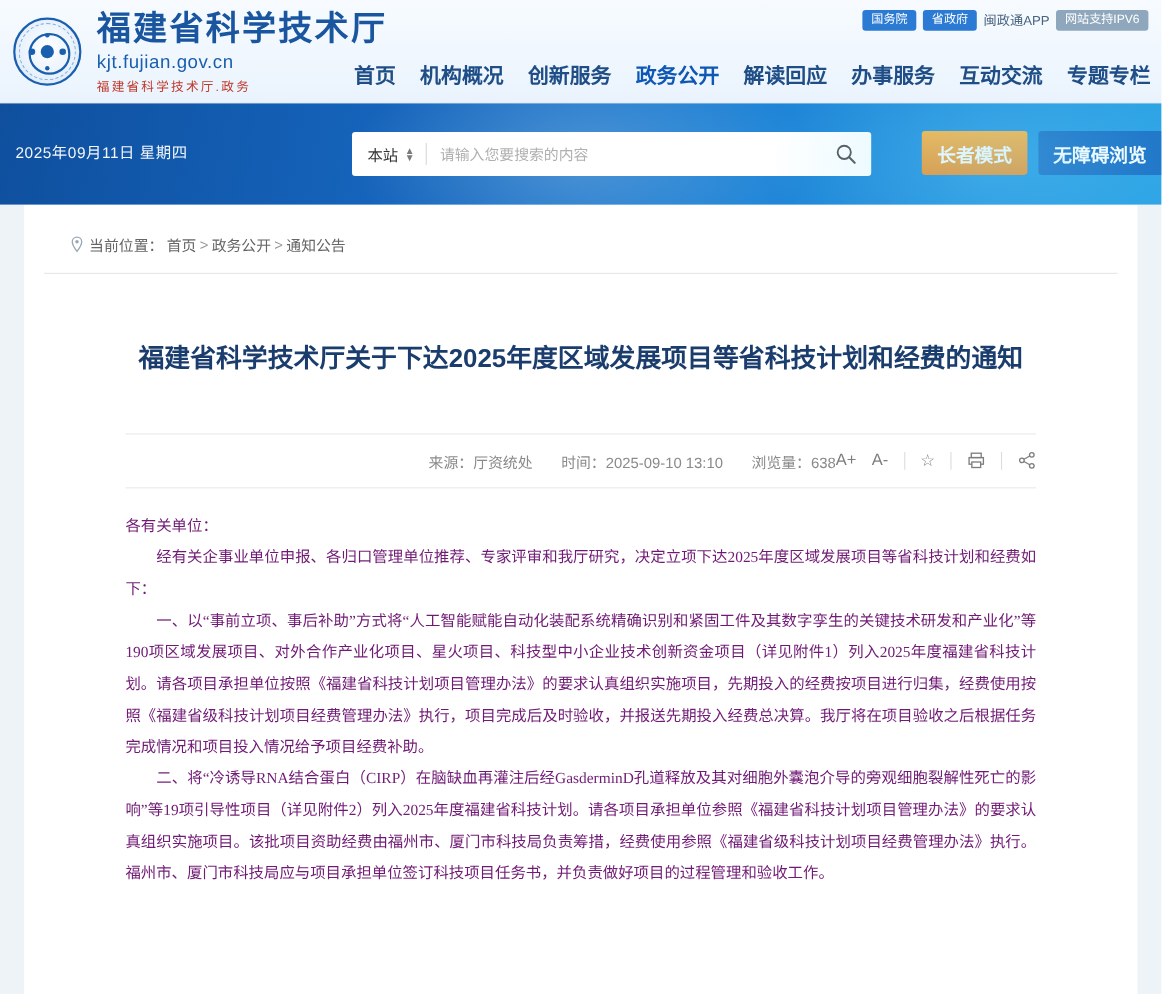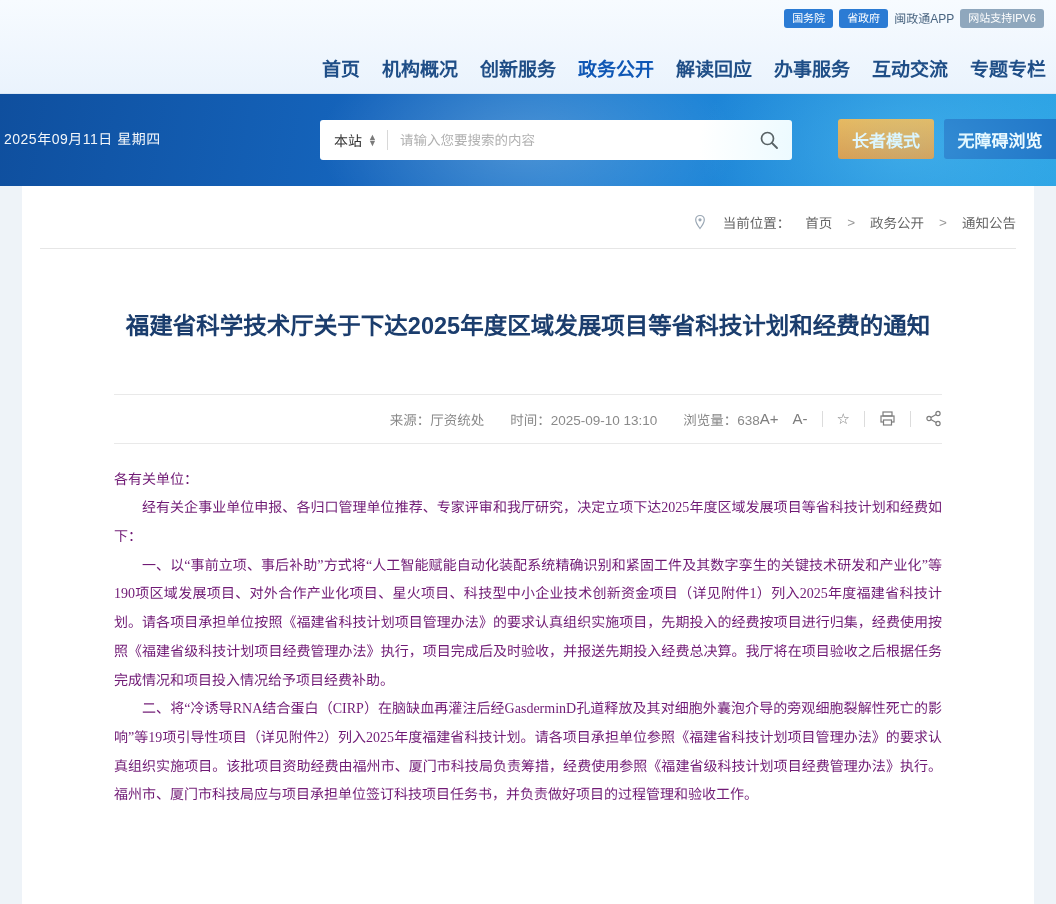--- a/index.html
+++ b/index.html
@@ -140,21 +140,21 @@
   }
   .banner::after {
     content: "";
     position: absolute;
     right: -60px; bottom: -80px;
     width: 420px; height: 240px;
     background: radial-gradient(ellipse at center, rgba(120,220,255,.30) 0%, rgba(120,220,255,0) 70%);
   }
   .banner-date {
     position: absolute;
-    left: 4px; top: 34px;
+    left: 14px; top: 34px;
     color: #ffffff;
     font-size: 14px;
     letter-spacing: .5px;
     opacity: .95;
   }
   .search-box {
     position: absolute;
     left: 320px; top: 26px;
     width: 472px; height: 40px;
     background: #ffffff;
@@ -231,27 +231,26 @@
   }
   .content-card {
     margin: 0 22px;
     background: #ffffff;
     min-height: 718px;
     padding: 0 0 20px;
   }
   .breadcrumb {
     display: flex;
     align-items: center;
-    gap: 15px;
+    gap: 3px;
     font-size: 13.5px;
     color: #666;
     padding: 26px 0 16px 22px;
     border-bottom: 1px solid #e6e6e6;
     margin: 0 18px;
-    justify-content: flex-end;
   }
   .breadcrumb .sep { color: #999; }
   .breadcrumb a { color: #666; text-decoration: none; }
   .home-ico {
     width: 16px; height: 16px;
     display: inline-block;
     position: relative;
     flex: none;
   }
 
@@ -308,20 +307,30 @@
     line-height: 2.0;
     color: #222;
     font-family: "Liberation Serif", "DejaVu Serif", serif;
     padding-left: 36px;
   }
 </style>
 </head>
 <body>
 
 <div class="header">
+  <div class="logo-wrap">
+    <div class="emblem">
+      <div class="emblem-ticks"></div>
+    </div>
+    <div class="title-block">
+      <div class="site-title">福建省科学技术厅</div>
+      <div class="site-domain">kjt.fujian.gov.cn</div>
+      <div class="site-sub">福建省科学技术厅.政务</div>
+    </div>
+  </div>
 
   <div class="top-links">
     <span class="pill">国务院</span>
     <span class="pill">省政府</span>
     <span class="plain-link">闽政通APP</span>
     <span class="pill grey">网站支持IPV6</span>
   </div>
 
   <div class="nav">
     <span class="nav-item">首页</span>

